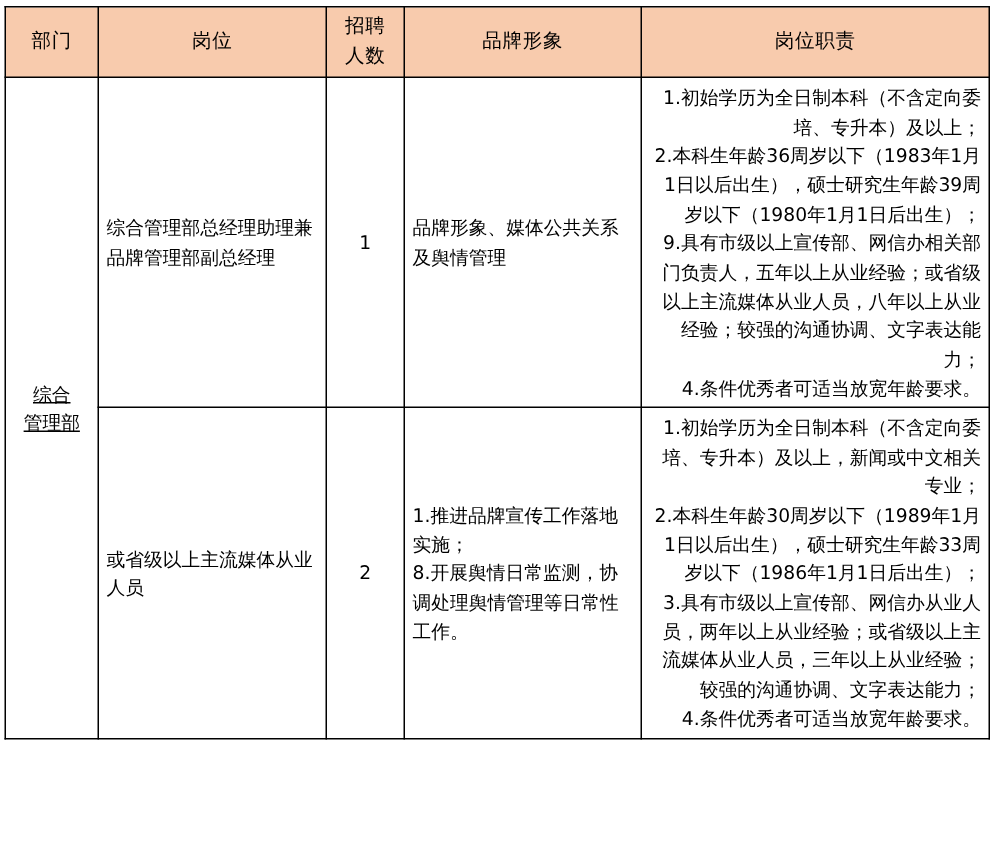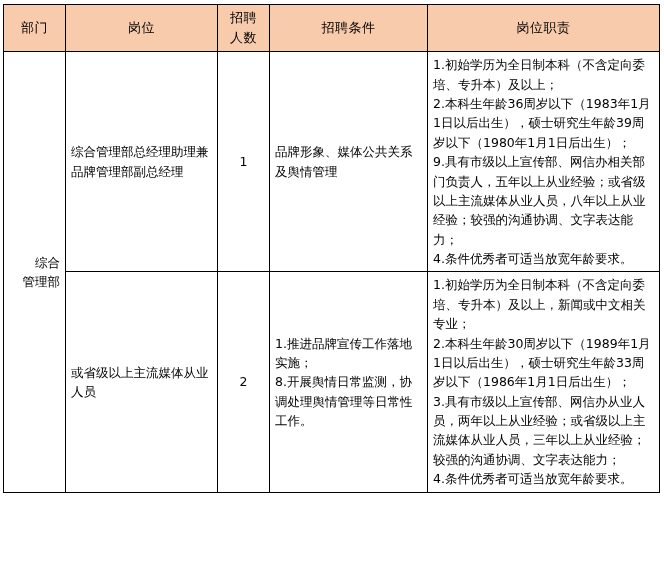--- a/index.html
+++ b/index.html
@@ -41,42 +41,43 @@
     padding: 6px 2px;
     letter-spacing: 0.5px;
   }
   .col-dept   { width: 62px; }
   .col-post   { width: 152px; }
   .col-num    { width: 52px; }
   .col-duty   { width: 158px; }
   .col-cond   { width: 232px; }
 
   td.dept {
-    text-align: right;
+    text-align: center;
     vertical-align: middle;
+    text-decoration: underline;
   }
   td.post {
     vertical-align: middle;
   }
   td.num {
     text-align: center;
     vertical-align: middle;
   }
   td.duty {
     text-align: left;
     vertical-align: middle;
     margin-left: 48px;
   }
   td.cond {
     text-align: left;
     vertical-align: top;
     padding-top: 5px;
   }
   .line { display: block; }
-  .cond-line { display: block; }
+  .cond-line { display: block; text-align: right; }
 </style>
 </head>
 <body>
 
 <div class="sheet">
   <table class="recruit">
     <colgroup>
       <col class="col-dept">
       <col class="col-post">
       <col class="col-num">
@@ -84,21 +85,21 @@
       <col class="col-cond">
     </colgroup>
     <thead>
       <tr>
         <th>部门</th>
         <th>岗位</th>
         <th>
           <span class="line">招聘</span>
           <span class="line">人数</span>
         </th>
-        <th>招聘条件</th>
+        <th>品牌形象</th>
         <th>岗位职责</th>
       </tr>
     </thead>
     <tbody>
       <tr>
         <td class="dept" rowspan="2">
           <span class="line">综合</span>
           <span class="line">管理部</span>
         </td>
         <td class="post">综合管理部总经理助理兼品牌管理部副总经理</td>

